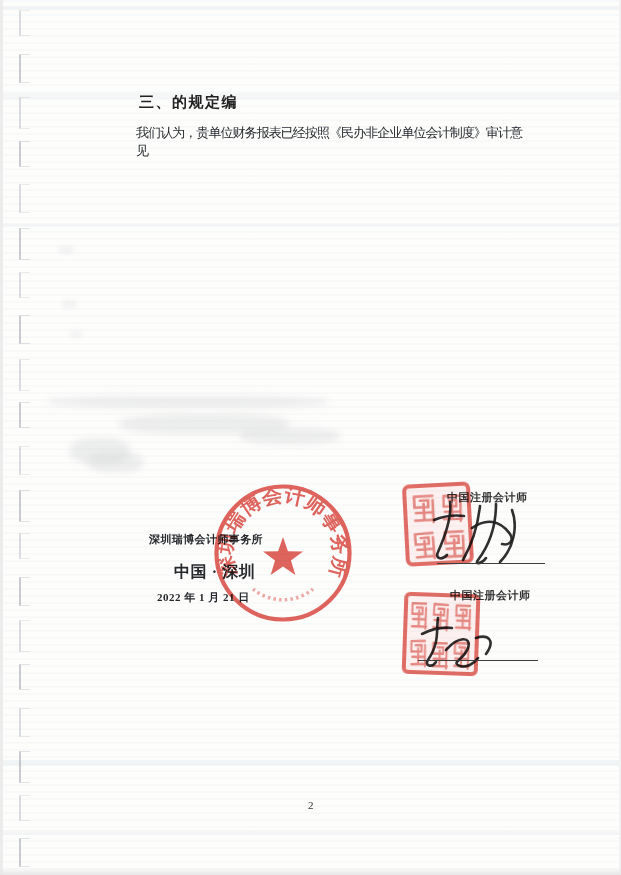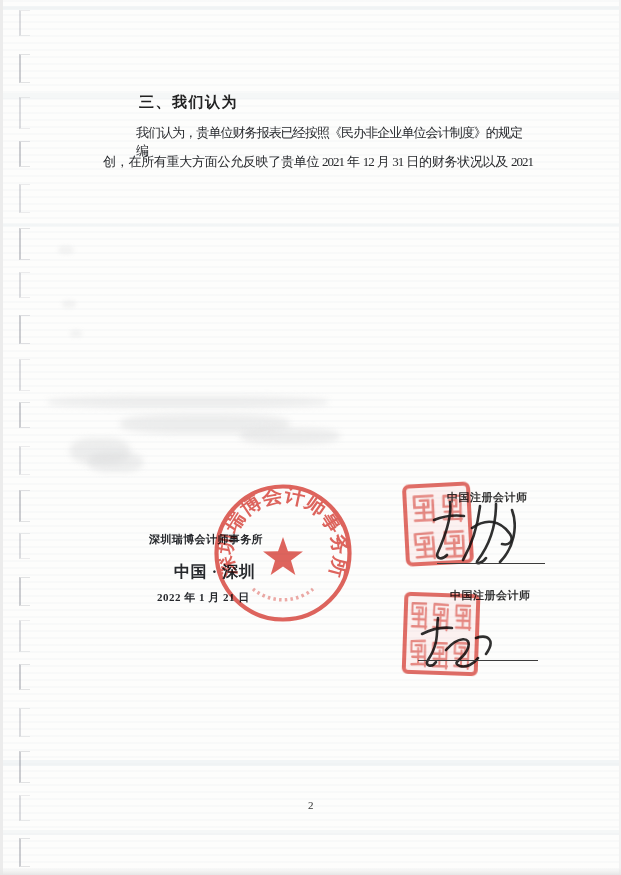--- a/index.html
+++ b/index.html
@@ -84,23 +84,22 @@
 
   <div class="smudge" style="left:48px;top:396px;width:280px;height:12px;"></div>
   <div class="smudge" style="left:120px;top:414px;width:170px;height:20px;"></div>
   <div class="smudge" style="left:70px;top:438px;width:60px;height:26px;"></div>
   <div class="smudge" style="left:240px;top:428px;width:100px;height:16px;"></div>
   <div class="smudge" style="left:88px;top:452px;width:55px;height:20px;"></div>
   <div class="smudge tiny" style="left:58px;top:246px;width:16px;height:8px;"></div>
   <div class="smudge tiny" style="left:62px;top:300px;width:14px;height:8px;"></div>
   <div class="smudge tiny" style="left:70px;top:330px;width:12px;height:7px;"></div>
 
-  <div class="heading">三、我们认为</div>
-  <div class="pline pl1 just">我们认为，贵单位财务报表已经按照《民办非企业单位会计制度》的规定编</div>
-  <div class="pline pl2 just">创，在所有重大方面公允反映了贵单位 2021 年 12 月 31 日的财务状况以及 2021</div>
+  <div class="heading">三、的规定编</div>
+  <div class="pline pl1 just">我们认为，贵单位财务报表已经按照《民办非企业单位会计制度》审计意见</div>
 
   <div class="firm-name">深圳瑞博会计师事务所</div>
   <div class="firm-loc">中国 · 深圳</div>
   <div class="firm-date">2022 年 1 月 21 日</div>
 
   <svg class="round-seal" width="144" height="144" viewBox="-72 -72 144 144">
     <circle class="seal-stroke" cx="0" cy="0" r="66.5" stroke-width="4.2"></circle>
     <path id="ringArc" d="M -46.2 21.5 A 51 51 0 1 1 46.2 21.5" fill="none" stroke="none"></path>
     <text class="seal-fill" font-size="19.5" font-weight="600" textLength="205" lengthAdjust="spacingAndGlyphs">
       <textPath href="#ringArc" startOffset="0">深圳瑞博会计师事务所</textPath>

